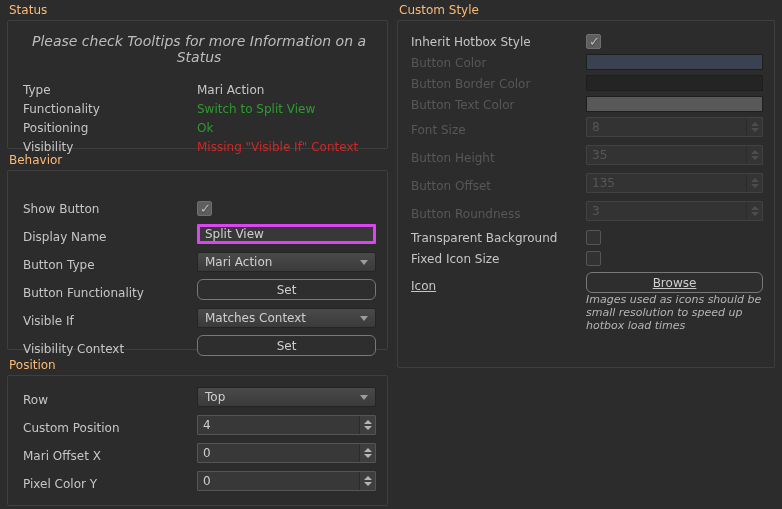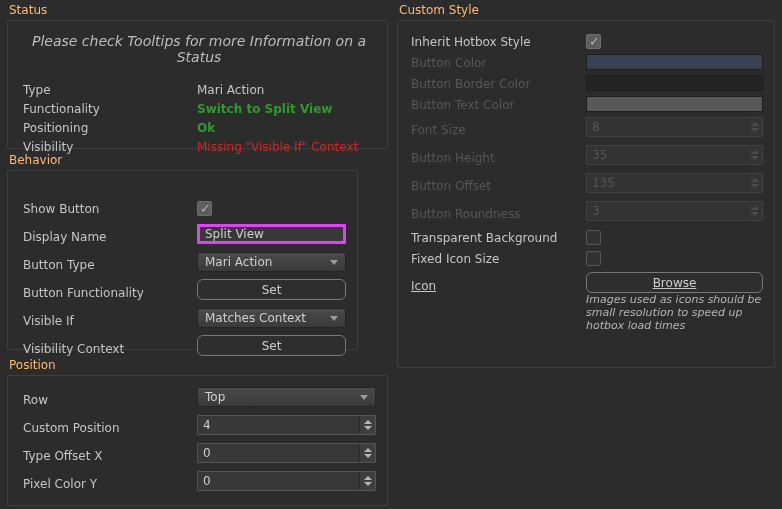--- a/index.html
+++ b/index.html
@@ -19,25 +19,25 @@
   .row-field{flex:1;display:flex;align-items:center;min-width:0;}
   .row-label.disabled{color:#575757;}
 
   
   #group-status{left:7px;top:3px;width:381px;}
   #status-box{height:129px;padding:10px 12px 0 15px;}
   .status-note{margin-top:2px;text-align:center;font-style:italic;font-size:14px;color:#bdbdbd;}
   .status-rows{margin-top:13px;}
   .status-rows .row{height:19px;}
   .tone-normal{color:#c6c6c6;}
-  .tone-green{color:#2f9b2f;font-weight:bold;}
+  .tone-green{color:#2f9b2f;}
   .tone-red{color:#d22626;}
 
   
-  #group-behavior{left:7px;top:153px;width:351px;}
+  #group-behavior{left:7px;top:153px;width:381px;}
   #behavior-box{height:180px;padding:25px 11px 0 15px;}
   #group-position{left:7px;top:358px;width:381px;}
   #position-box{height:131px;padding:11px 11px 0 15px;}
   .form-row{height:20px;margin-bottom:8px;}
 
   
   #group-custom{left:397px;top:3px;width:378px;}
   #custom-box{height:348px;padding:12px 11px 0 13px;}
   .cs-label{width:175px;flex:0 0 175px;}
   .cb-row{height:16px;margin-bottom:5px;}
@@ -195,21 +195,21 @@
           <div class="spin-value">4</div>
           <div class="spin-arrows">
             <span class="arrow-up"></span>
             <span class="arrow-down"></span>
           </div>
         </div>
       </div>
     </div>
 
     <div class="row form-row">
-      <div class="row-label">Type Offset X</div>
+      <div class="row-label">Mari Offset X</div>
       <div class="row-field">
         <div class="spin">
           <div class="spin-value">0</div>
           <div class="spin-arrows">
             <span class="arrow-up"></span>
             <span class="arrow-down"></span>
           </div>
         </div>
       </div>
     </div>

